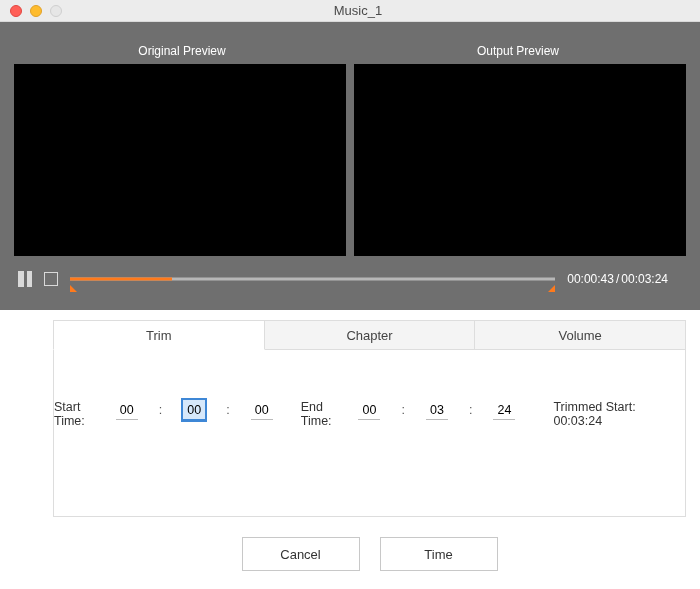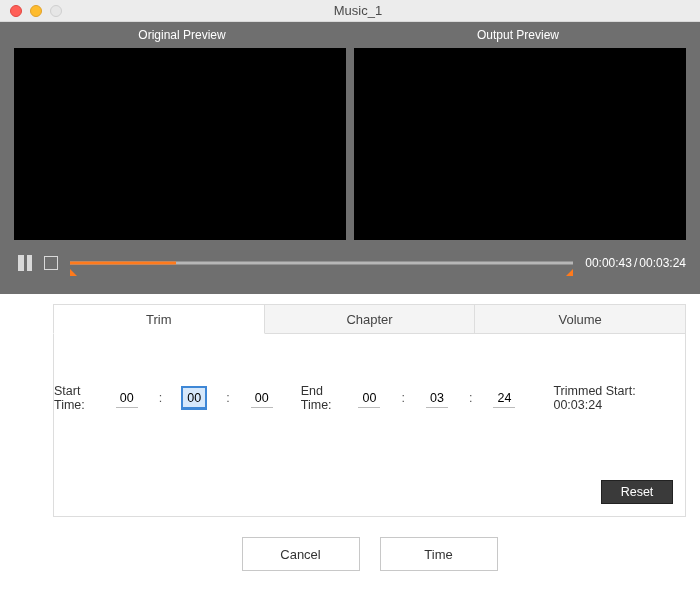--- a/index.html
+++ b/index.html
@@ -7,45 +7,45 @@
   .window { width: 700px; height: 589px; display: flex; flex-direction: column; background: #fff; }
   
   .titlebar { height: 22px; background: #ececec; display: flex; align-items: center; position: relative; border-bottom: 1px solid #d9d9d9; }
   .traffic { display: flex; gap: 8px; padding-left: 10px; }
   .dot { width: 12px; height: 12px; border-radius: 50%; }
   .dot.red { background: #ff5f57; border: 0.5px solid #e24640; }
   .dot.yellow { background: #febc2e; border: 0.5px solid #e1a128; }
   .dot.gray { background: #e6e6e6; border: 0.5px solid #cfcfcf; }
   .title { position: absolute; left: 0; right: 0; text-align: center; font-size: 13px; font-weight: 500; color: #4a4a4a; pointer-events: none; padding-left: 16px; }
   
-  .preview-area { background: #6f6f6f; padding: 0 14px 14px 14px; }
+  .preview-area { background: #6f6f6f; padding: 16px 14px 14px 14px; }
   .preview-labels { display: flex; height: 26px; }
   .preview-labels div { flex: 1; text-align: center; color: #fff; font-size: 12px; line-height: 26px; }
   .videos { display: flex; gap: 8px; }
   .vidbox { flex: 1; height: 192px; background: #000; }
   .controls { display: flex; align-items: center; height: 34px; margin-top: 6px; gap: 12px; }
   .pause-icon { width: 14px; height: 16px; display: flex; gap: 3px; margin-left: 4px; cursor: pointer; }
   .pause-icon span { flex: 1; background: #d9d9d9; }
   .stop-icon { width: 14px; height: 14px; border: 1.5px solid #d9d9d9; cursor: pointer; }
   .timeline { flex: 1; position: relative; height: 14px; display: flex; align-items: center; cursor: pointer; }
   .track { position: absolute; left: 0; right: 0; top: 50%; transform: translateY(-50%); height: 3px; background: #b7b7b7; }
   .progress { position: absolute; left: 0; top: 50%; transform: translateY(-50%); height: 3px; background: #ff7a1c; width: 21.1%; }
   .marker-start { position: absolute; bottom: -6px; left: 0; width: 0; height: 0; border-left: 0px solid transparent; border-right: 7px solid transparent; border-bottom: 7px solid #ff7a1c; cursor: ew-resize; }
   .marker-end { position: absolute; bottom: -6px; right: 0; width: 0; height: 0; border-left: 7px solid transparent; border-right: 0px solid transparent; border-bottom: 7px solid #ff7a1c; cursor: ew-resize; }
-  .timecode { color: #fff; font-size: 12px; white-space: nowrap; margin-right: 0; }
+  .timecode { color: #fff; font-size: 12px; white-space: nowrap; margin-right: 18px; }
   .timecode .sep { margin: 0 2px; color: #fff; }
   
   .editor { flex: 1; background: #fff; display: flex; flex-direction: column; padding: 0 14px 18px 14px; margin-left: 39px; }
   .tabs { display: flex; margin-top: 10px; }
   .tab { flex: 1; height: 30px; line-height: 30px; text-align: center; font-size: 13px; color: #444; border: 1px solid #ddd; background: #f4f4f4; cursor: pointer; }
   .tab.active { background: #fff; border-bottom-color: #fff; font-weight: 400; }
   .tab + .tab { border-left: none; }
   .tab-body { border: 1px solid #ddd; border-top: none; flex: 1; position: relative; padding: 50px 0 0 0; min-height: 160px; }
   .trim-row { display: flex; align-items: center; justify-content: center; gap: 28px; font-size: 12.5px; color: #333; }
-  .time-group { display: flex; align-items: center; gap: 6px; }
+  .time-group { display: flex; align-items: flex-start; gap: 6px; }
   .time-fields { display: flex; align-items: center; gap: 21px; }
   .tf { width: 22px; height: 20px; text-align: center; border: none; border-bottom: 1px solid #bbb; font-size: 12.5px; background: #fff; padding: 0; }
   .tf.selected { outline: 2px solid #3e87d6; background: #d6e8fb; border-bottom-color: #3e87d6; }
   .colon { color: #555; }
   .trimmed { font-size: 12.5px; margin-left: 10px; }
   .reset-btn { position: absolute; right: 12px; bottom: 12px; background: #3a3a3a; color: #fff; border: 1px solid #222; height: 24px; width: 72px; font-size: 12.5px; cursor: pointer; }
   .footer { display: flex; justify-content: center; gap: 20px; margin-top: 20px; }
   .footer button { width: 118px; height: 34px; background: #fff; border: 1px solid #c8c8c8; font-size: 13px; color: #333; cursor: pointer; }
 </style>
 </head>
@@ -116,21 +116,20 @@
             <span class="colon">:</span>
             <input class="tf" value="24" style="">
           </div>
         </div>
         <div class="trimmed">
           <span>Trimmed Start:</span>
           <span> </span>
           <span>00:03:24</span>
         </div>
       </div>
-      <button class="reset-btn">Reset</button>
     </div>
 
     <div class="footer">
       <button>Cancel</button>
       <button>Time</button>
     </div>
   </div>
 
 </div>
 

